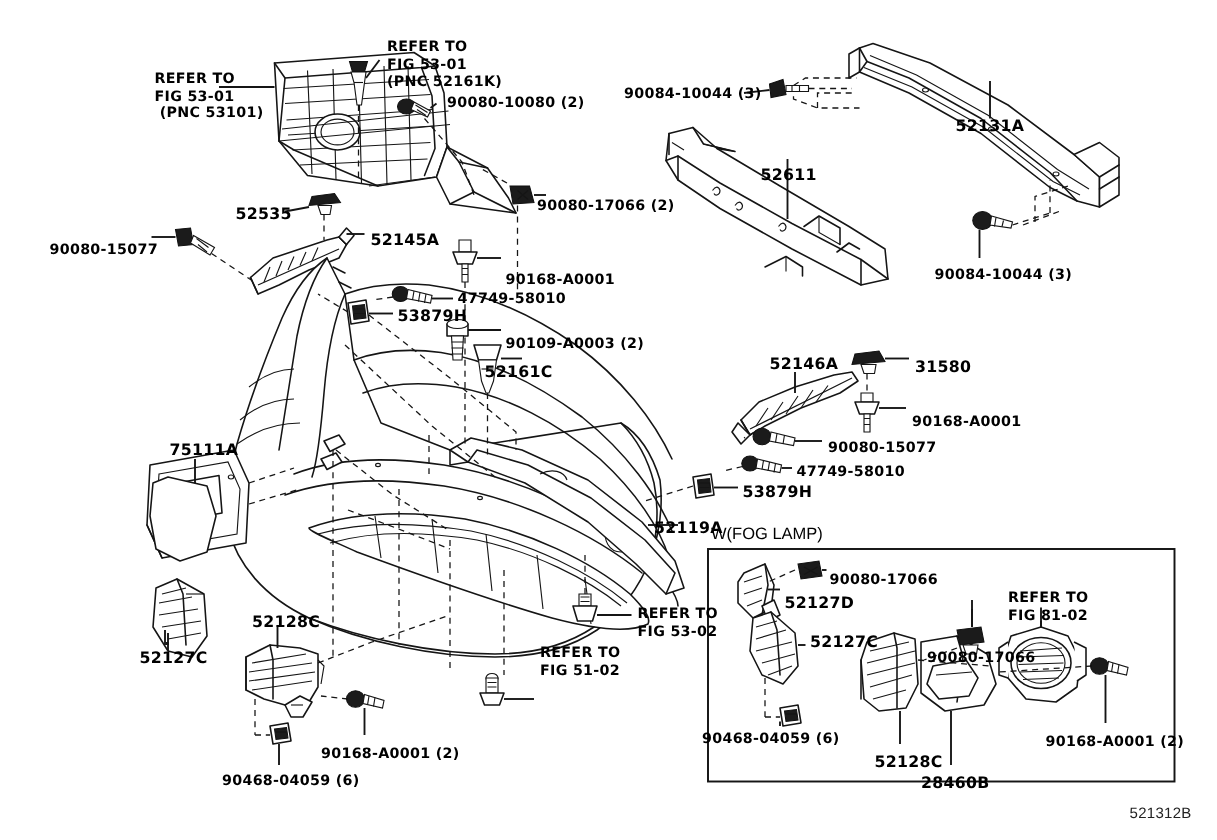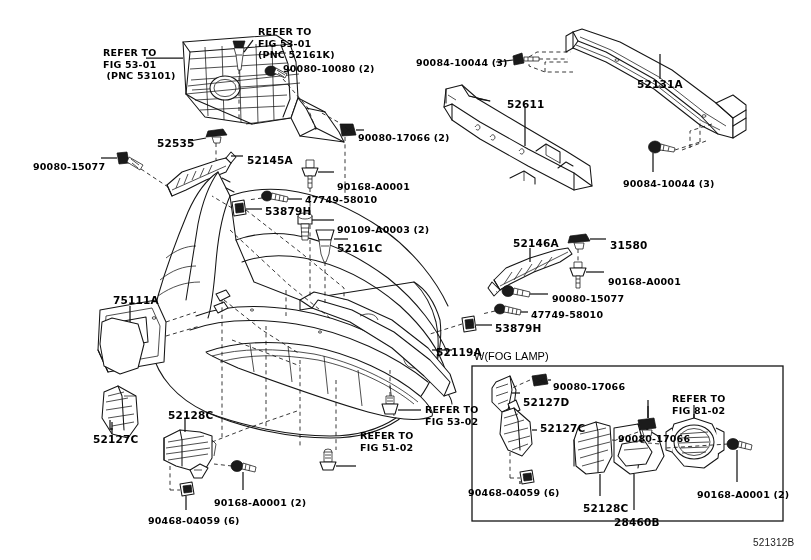--- a/index.html
+++ b/index.html
@@ -474,34 +474,34 @@
 
   <path class="dash" d="M612 440 L660 444"></path>
 </svg>
 
 <div class="lbl" style="left:103px;top:47px;">REFER TO
 FIG 53-01
  (PNC 53101)</div>
 <div class="lbl" style="left:258px;top:26px;">REFER TO
 FIG 53-01
 (PNC 52161K)</div>
-<div class="lbl" style="left:283px;top:63px;">90080-10080 (2)</div>
+<div class="lbl" style="left:298px;top:63px;">90080-10080 (2)</div>
 <div class="lbl big" style="left:637px;top:46px;margin-top:33px;">52131A</div>
 <div class="lbl" style="left:416px;top:57px;">90084-10044 (3)</div>
-<div class="lbl big" style="left:507px;top:99px;">52611</div>
+<div class="lbl big" style="left:507px;top:112px;">52611</div>
 <div class="lbl" style="left:623px;top:178px;">90084-10044 (3)</div>
 <div class="lbl" style="left:358px;top:132px;">90080-17066 (2)</div>
 <div class="lbl big" style="left:157px;top:138px;">52535</div>
 <div class="lbl big" style="left:247px;top:155px;">52145A</div>
 <div class="lbl" style="left:33px;top:161px;">90080-15077</div>
 <div class="lbl" style="left:337px;top:181px;">90168-A0001</div>
 <div class="lbl" style="left:305px;top:194px;">47749-58010</div>
 <div class="lbl big" style="left:265px;top:206px;">53879H</div>
 <div class="lbl" style="left:337px;top:224px;text-align:center;">90109-A0003 (2)</div>
-<div class="lbl big" style="left:337px;top:243px;">52161C</div>
+<div class="lbl big" style="left:323px;top:243px;">52161C</div>
 <div class="lbl big" style="left:513px;top:238px;">52146A</div>
 <div class="lbl big" style="left:610px;top:240px;">31580</div>
 <div class="lbl" style="left:608px;top:276px;">90168-A0001</div>
 <div class="lbl" style="left:552px;top:293px;">90080-15077</div>
 <div class="lbl" style="left:531px;top:309px;">47749-58010</div>
 <div class="lbl big" style="left:495px;top:323px;">53879H</div>
 <div class="lbl big" style="left:436px;top:347px;">52119A</div>
 <div class="lbl big" style="left:113px;top:295px;">75111A</div>
 <div class="lbl big" style="left:93px;top:434px;">52127C</div>
 <div class="lbl big" style="left:168px;top:410px;">52128C</div>

